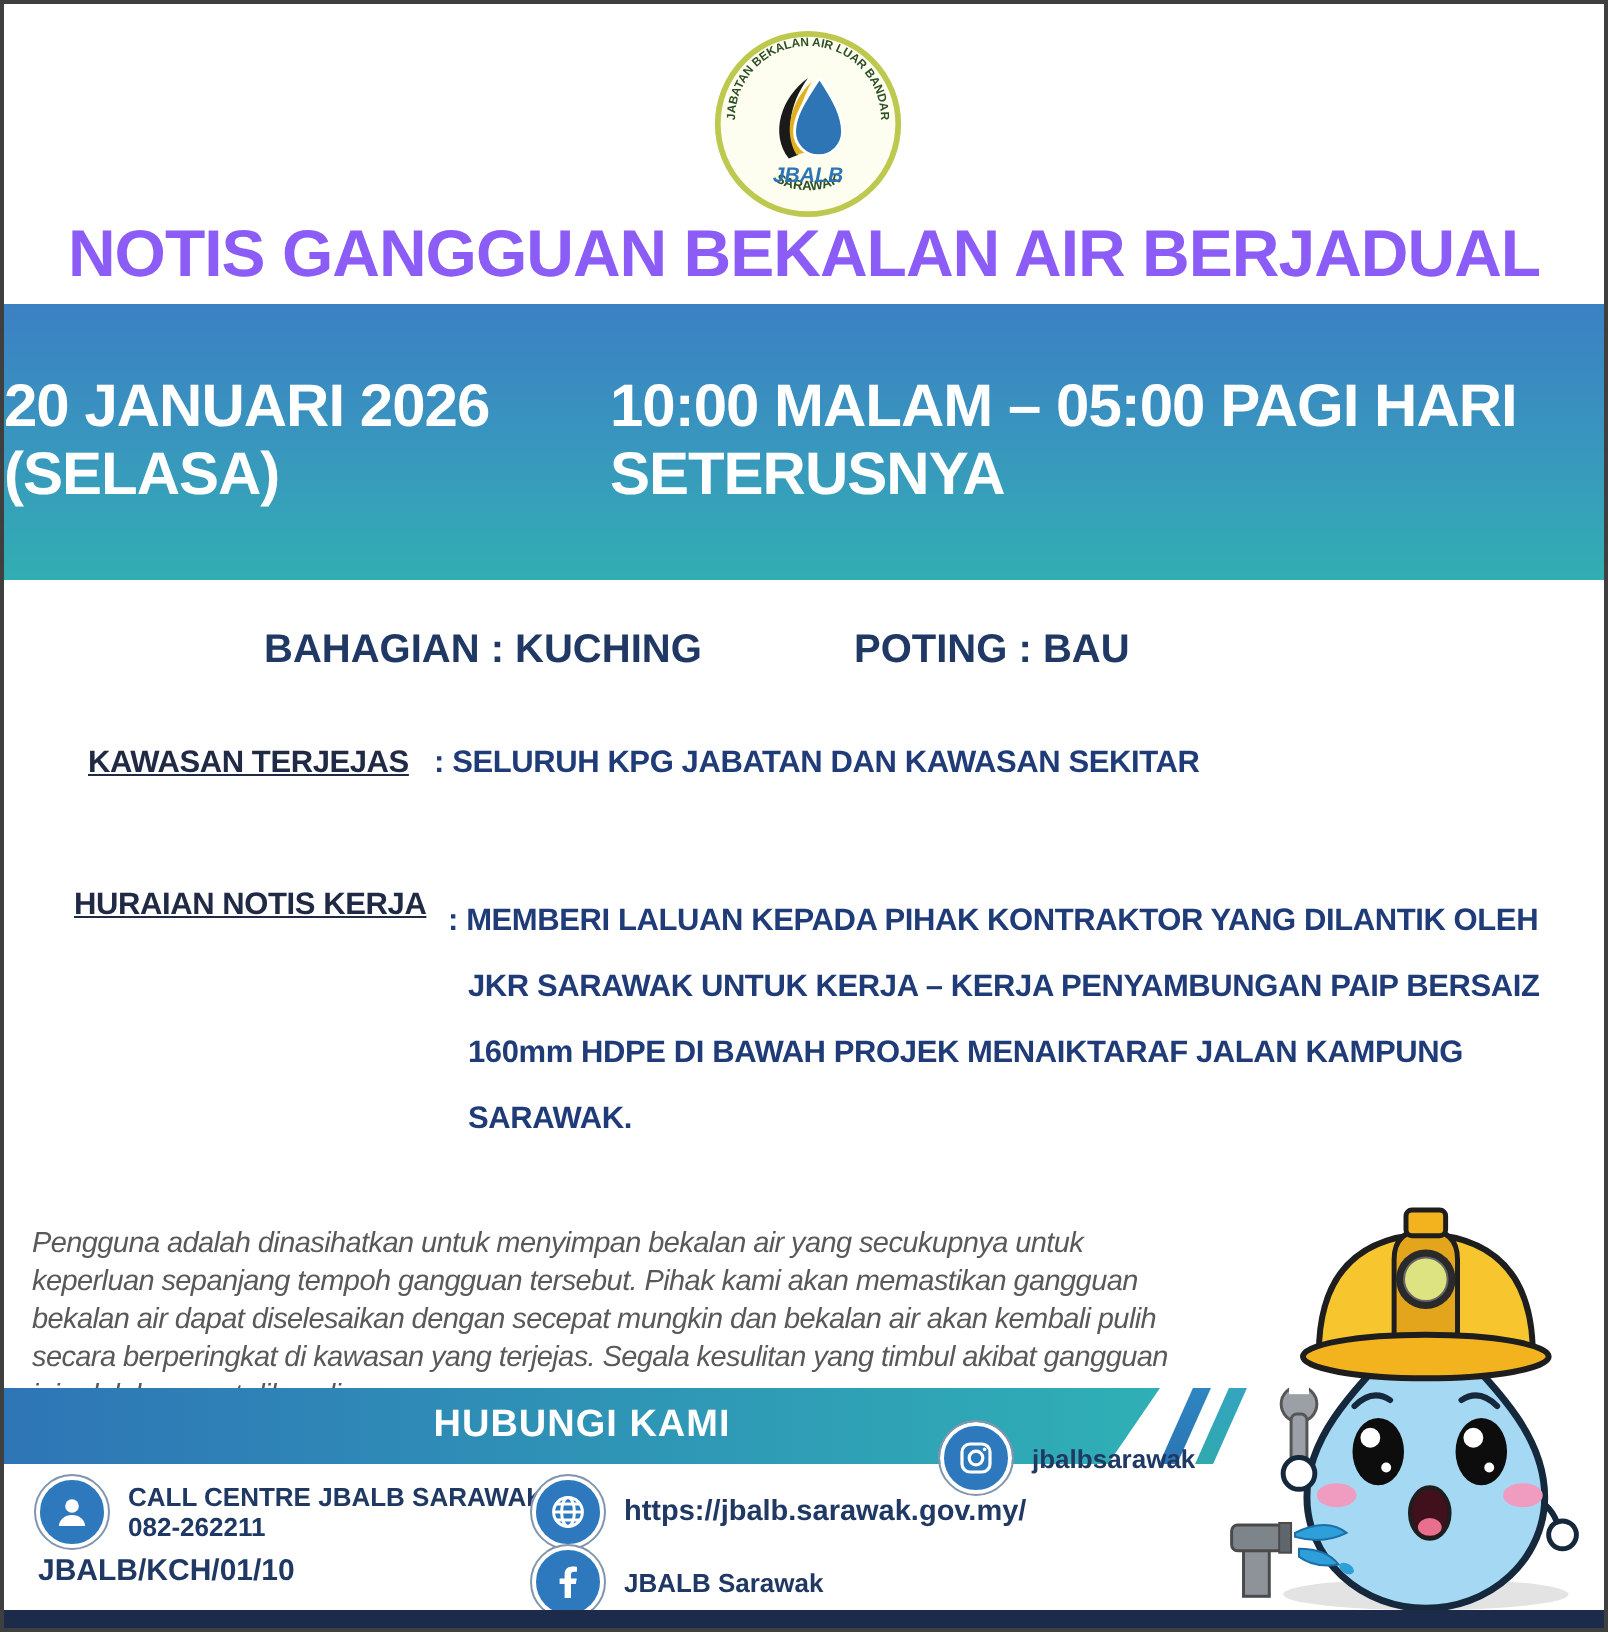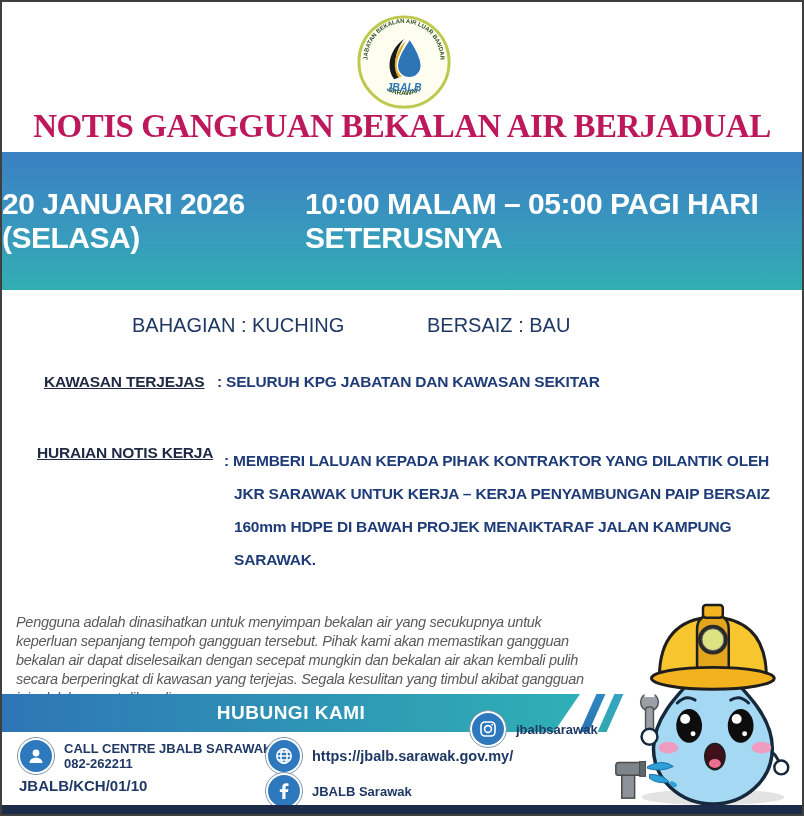--- a/index.html
+++ b/index.html
@@ -5,33 +5,33 @@
   html,body{margin:0;padding:0;background:#888;}
   #poster{
     position:relative;width:804px;height:816px;background:#ffffff;
     border:2px solid #3f3f3f;box-sizing:border-box;overflow:hidden;
     font-family:"Liberation Sans","DejaVu Sans",sans-serif;
   }
   
   .logo{position:absolute;left:354px;top:12px;width:96px;height:96px;}
   .main-title{
     position:absolute;left:0;top:106px;width:100%;text-align:center;
-    font-size:33px;font-weight:bold;color:#be185d;letter-spacing:-0.5px;font-family:Liberation Serif, serif;
+    font-size:33px;font-weight:bold;color:#8b5cf6;letter-spacing:-0.5px;
   }
   
   .date-banner{
     position:absolute;left:0;top:150px;width:100%;height:138px;
     background:linear-gradient(180deg,#3b80c3 0%,#3898bd 55%,#32aeb2 100%);
     display:flex;flex-direction:row;align-items:center;justify-content:center;
     gap:10px;color:#fff;font-weight:bold;
   }
   .date-line{font-size:30px;letter-spacing:-0.5px;}
   .time-line{font-size:30px;letter-spacing:-0.5px;}
   
-  .row-bahagian{position:absolute;top:312px;left:0;width:100%;height:30px;color:#1f3864;font-weight:normal;font-size:20px;}
+  .row-bahagian{position:absolute;top:312px;left:0;width:100%;height:30px;color:#1f3864;font-weight:bold;font-size:20px;}
   .bahagian{position:absolute;left:130px;top:0;}
   .daerah{position:absolute;left:425px;top:0;}
   .lbl{color:#212a44;font-weight:bold;font-size:15.5px;letter-spacing:-0.2px;text-decoration:underline;}
   .val{color:#1f3c78;font-weight:bold;font-size:15.5px;letter-spacing:-0.2px;}
   .kawasan-label{position:absolute;left:42px;top:371px;}
   .kawasan-value{position:absolute;left:215px;top:371px;}
   .huraian-label{position:absolute;left:35px;top:442px;}
   .huraian-value{position:absolute;left:222px;top:442px;width:560px;}
   .huraian-value .line{line-height:33px;height:33px;}
   .huraian-value .line.indent{padding-left:10px;}
@@ -93,21 +93,21 @@
 
   <div class="main-title">NOTIS GANGGUAN BEKALAN AIR BERJADUAL</div>
 
   <div class="date-banner">
     <div class="date-line">20 JANUARI 2026 (SELASA)</div>
     <div class="time-line">10:00 MALAM – 05:00 PAGI HARI SETERUSNYA</div>
   </div>
 
   <div class="row-bahagian">
     <span class="bahagian">BAHAGIAN : KUCHING</span>
-    <span class="daerah">BERSAIZ : BAU</span>
+    <span class="daerah">POTING : BAU</span>
   </div>
 
   <div class="lbl kawasan-label">KAWASAN TERJEJAS</div>
   <div class="val kawasan-value">: SELURUH KPG JABATAN DAN KAWASAN SEKITAR</div>
 
   <div class="lbl huraian-label">HURAIAN NOTIS KERJA</div>
   <div class="val huraian-value">
     <div class="line">: MEMBERI LALUAN KEPADA PIHAK KONTRAKTOR YANG DILANTIK OLEH</div>
     <div class="line indent">JKR SARAWAK UNTUK KERJA – KERJA PENYAMBUNGAN PAIP BERSAIZ</div>
     <div class="line indent">160mm HDPE DI BAWAH PROJEK MENAIKTARAF JALAN KAMPUNG</div>

